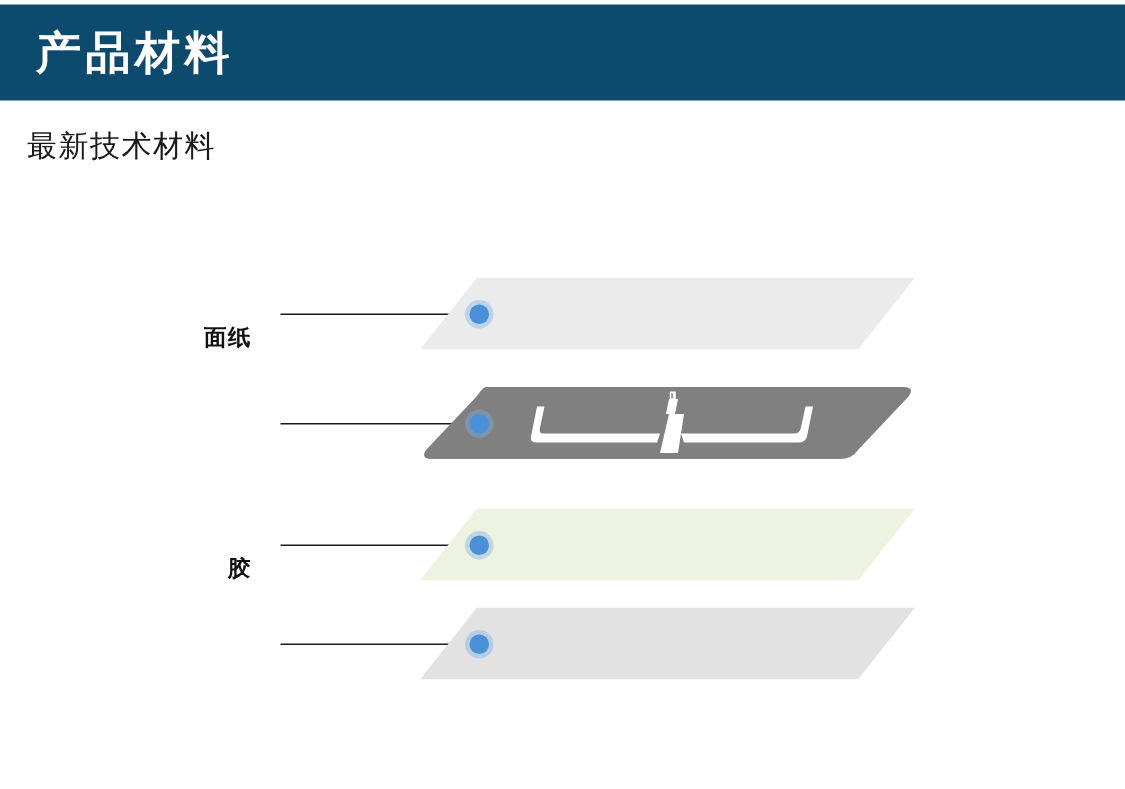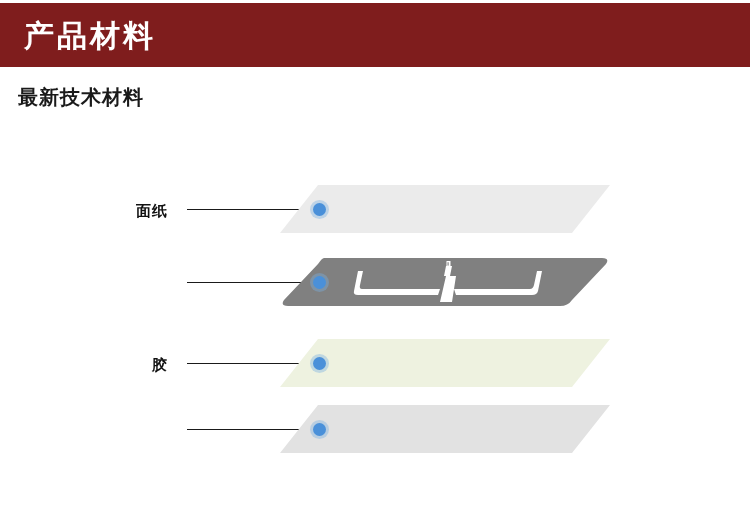--- a/index.html
+++ b/index.html
@@ -40,21 +40,21 @@
   
   .subtitle {
     position: absolute;
     left: 18px;
     top: 84px;
     font-size: 20px;
     color: #1a1a1a;
     letter-spacing: 1px;
     line-height: 26px;
     white-space: nowrap;
-    font-weight: bold;
+    font-weight: normal;
   }
 
   
   .diagram {
     position: absolute;
     left: 0;
     top: 130px;
     width: 750px;
     height: 360px;
   }
@@ -69,20 +69,21 @@
   .layer-label {
     position: absolute;
     left: 0;
     width: 168px;
     text-align: right;
     font-size: 15px;
     font-weight: bold;
     color: #111111;
     letter-spacing: 1px;
     white-space: nowrap;
+    margin-top: 14px;
   }
 
   .leader-line {
     position: absolute;
     height: 1px;
     background: #1a1a1a;
   }
 
   .slab-wrap {
     position: absolute;
@@ -112,21 +113,21 @@
   
   .antenna-svg {
     position: absolute;
     left: 0;
     top: 0;
   }
 </style>
 </head>
 <body>
 
-<div class="header-band" style="background: #7f1d1d;">
+<div class="header-band" style="background: #0c4a6e;">
   <div class="header-title" style="color: rgb(255, 255, 255);">产品材料</div>
 </div>
 
 <div class="subtitle" style="color: rgb(26, 26, 26);">最新技术材料</div>
 
 <div class="diagram">
 
   <div class="layer-row" id="row-0" style="top: 55px;">
     <div class="layer-label" style="top: 17px;">面纸</div>
     <div class="leader-line" style="left: 187px; width: 138px; top: 24px; background: rgb(26, 26, 26);"></div>

